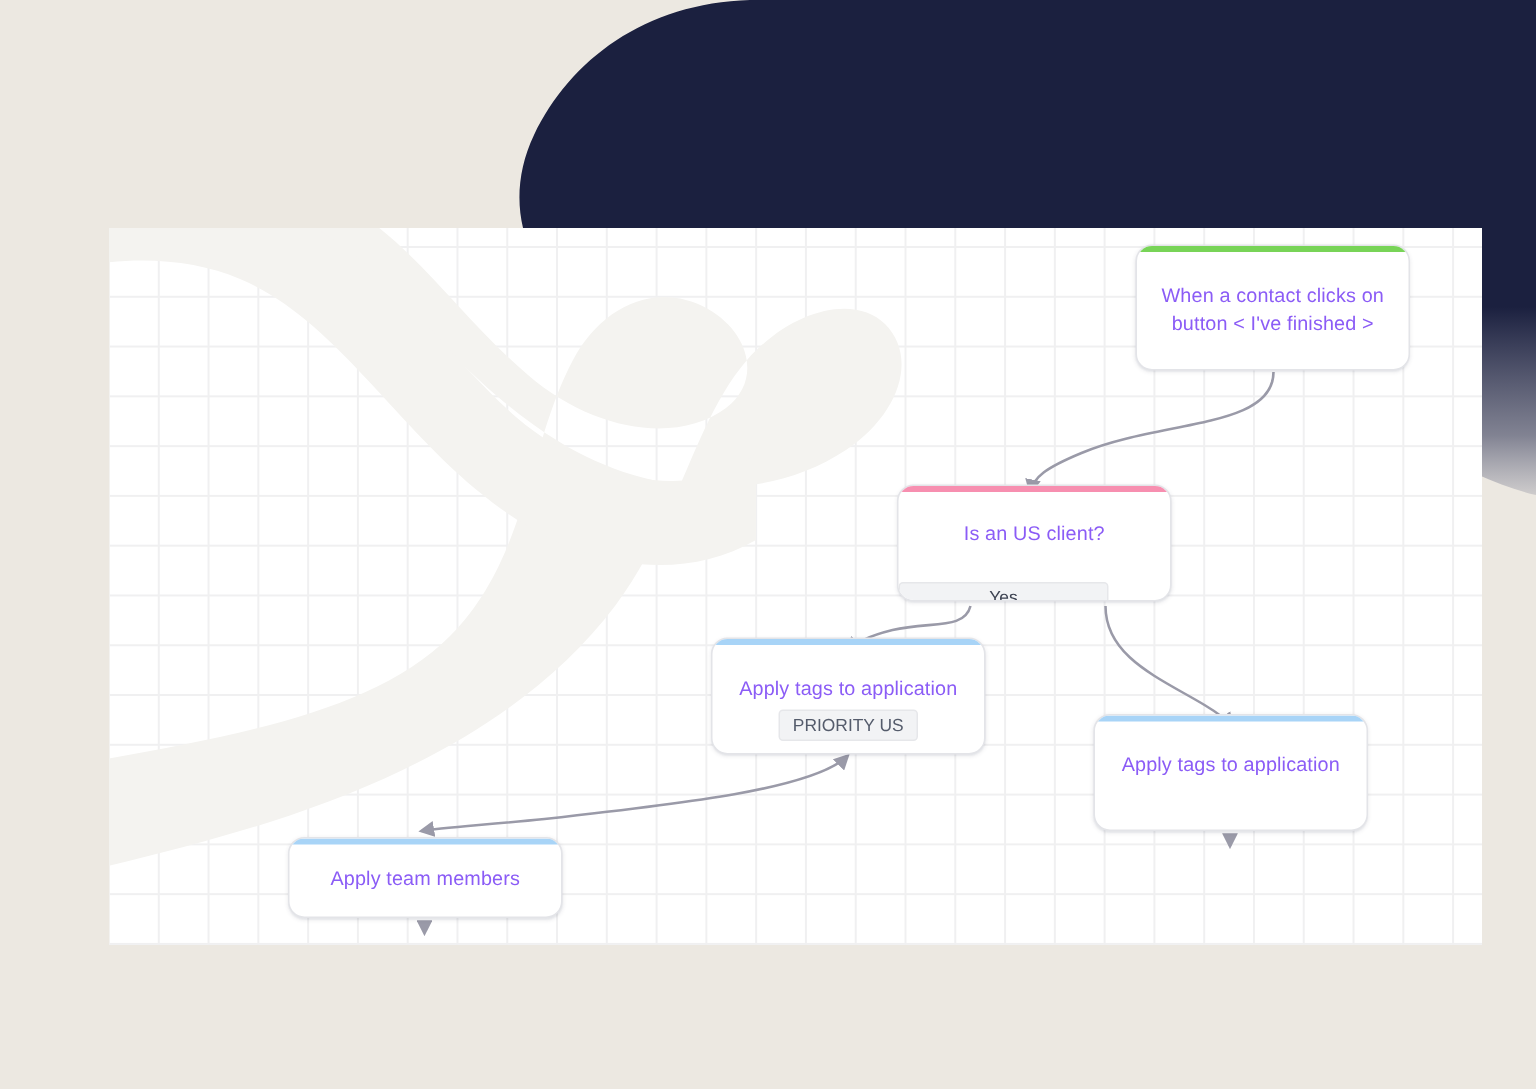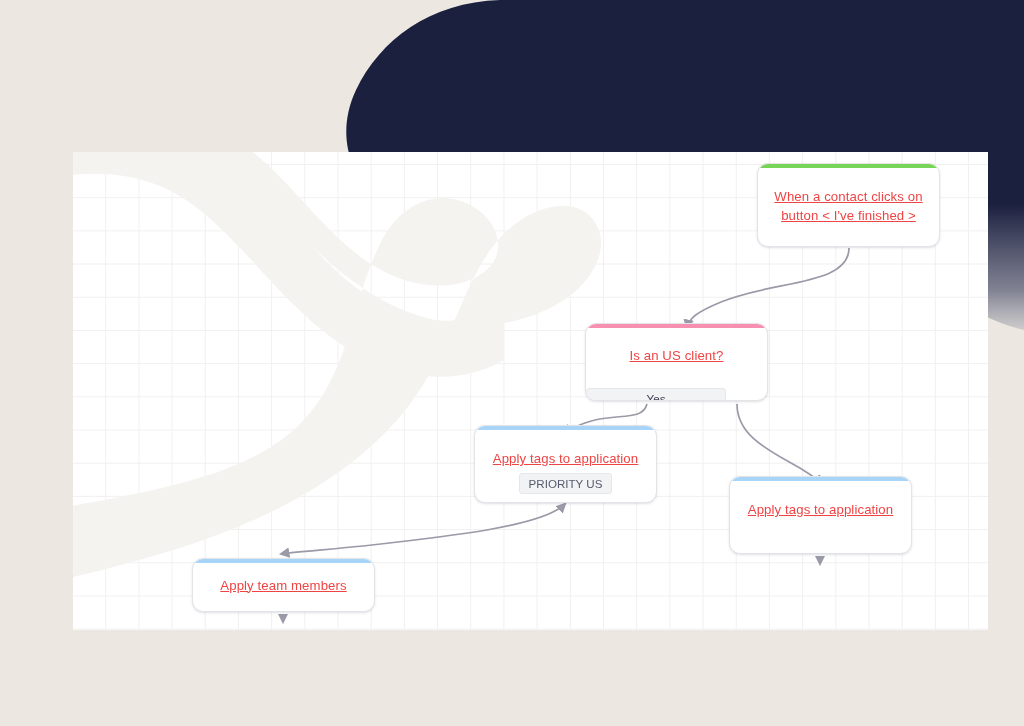--- a/index.html
+++ b/index.html
@@ -82,25 +82,24 @@
   .node .accent {
     position: absolute;
     left: 0;
     top: 0;
     width: 100%;
     height: 4px;
   }
   .node-title {
     font-size: 13.2px;
     line-height: 19px;
-    color: #ef4444;
+    color: #8b5cf6;
     text-align: center;
     letter-spacing: 0.1px;
     padding: 0 14px;
-    text-decoration: underline;
   }
   .node-sub {
     display: flex;
     justify-content: center;
     gap: 8px;
     width: 100%;
   }
   .chip {
     display: inline-block;
     background: #f2f3f5;
@@ -122,21 +121,21 @@
   }
 
   
   #node-trigger {
     left: 684px; top: 11px; width: 183px; height: 84px;
     justify-content: center;
   }
   #node-trigger .node-title { padding-top: 2px; }
 
   #node-decision {
-    left: 512px; top: 171px; width: 183px; height: 78px;
+    left: 525px; top: 171px; width: 183px; height: 78px;
   }
   #node-decision .node-title { margin-top: 22px; }
   #node-decision .node-sub { margin-top: 23px; gap: 48px; flex-direction: column; }
 
   #node-tag-us {
     left: 401px; top: 273px; width: 183px; height: 78px;
   }
   #node-tag-us .node-title { margin-top: 23px; }
   #node-tag-us .node-sub { margin-top: 5px; align-items: flex-end; }
 

